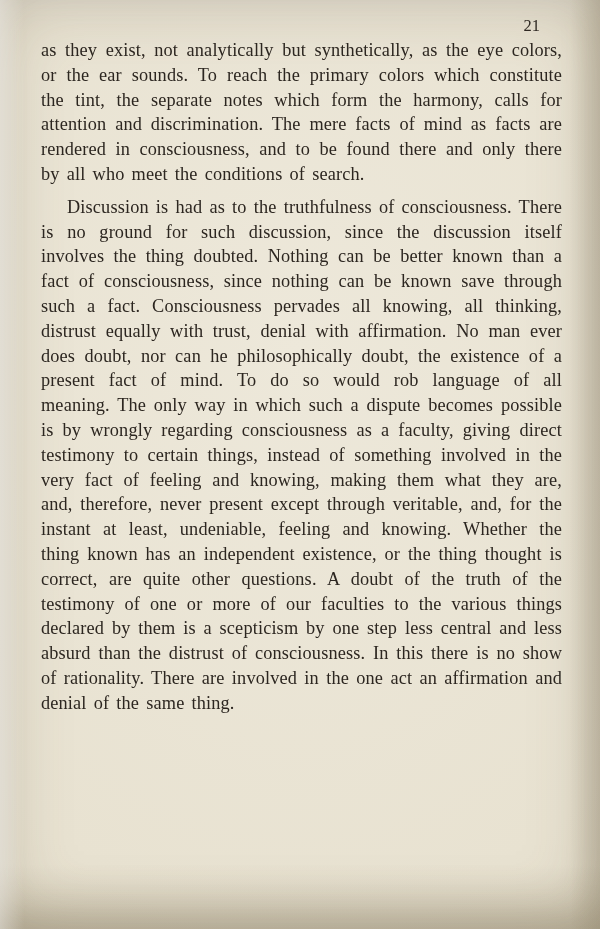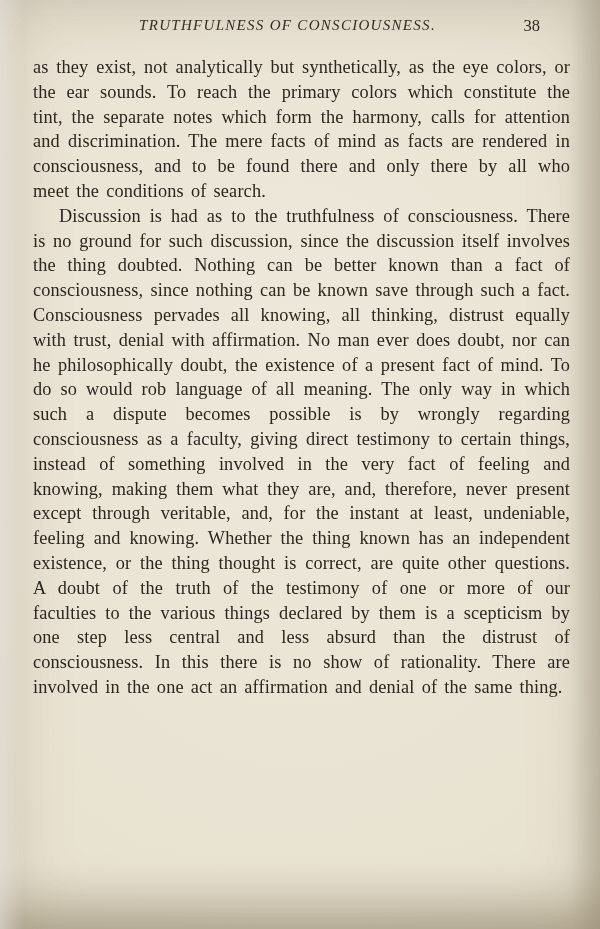--- a/index.html
+++ b/index.html
@@ -60,36 +60,35 @@
   }
   .body-text {
     font-size: 18.3px;
     line-height: 24.8px;
     text-align: justify;
     word-spacing: 2.4px;
     letter-spacing: 0.15px;
     color: #2c2620;
   }
   .para {
-    margin: 0;
+    margin: 8px;
     text-indent: 26px;
   }
   .para.no-indent {
     text-indent: 0;
   }
 </style>
 </head>
 <body>
 
 <div class="scan">
   <div class="page-inner">
 
     <header class="running-head">
-      <span class="head-title">TRUTHFULNESS OF CONSCIOUSNESS.</span>
-      <span class="page-num">38</span>
+      <span class="page-num">21</span>
     </header>
 
     <main class="body-text">
       <p class="para no-indent">as they exist, not analytically but synthetically, as the eye colors, or the ear sounds.  To reach the primary colors which constitute the tint, the separate notes which form the harmony, calls for attention and discrimination.  The mere facts of mind as facts are rendered in consciousness, and to be found there and only there by all who meet the conditions of search.</p>
       <p class="para">Discussion is had as to the truthfulness of consciousness. There is no ground for such discussion, since the discussion itself involves the thing doubted.  Nothing can be better known than a fact of consciousness, since nothing can be known save through such a fact.  Consciousness pervades all knowing, all thinking, distrust equally with trust, denial with affirmation.  No man ever does doubt, nor can he philosophically doubt, the existence of a present fact of mind.  To do so would rob language of all meaning.  The only way in which such a dispute becomes possible is by wrongly regarding consciousness as a faculty, giving direct testimony to certain things, instead of something involved in the very fact of feeling and knowing, making them what they are, and, therefore, never present except through veritable, and, for the instant at least, undeniable, feeling and knowing.   Whether the thing known has an independent existence, or the thing thought is correct, are quite other questions.  A doubt of the truth of the testimony of one or more of our faculties to the various things declared by them is a scepticism by one step less central and less absurd than the distrust of consciousness.  In this there is no show of rationality.  There are involved in the one act an affirmation and denial of the same thing.</p>
     </main>
 
   </div>
 </div>
 

